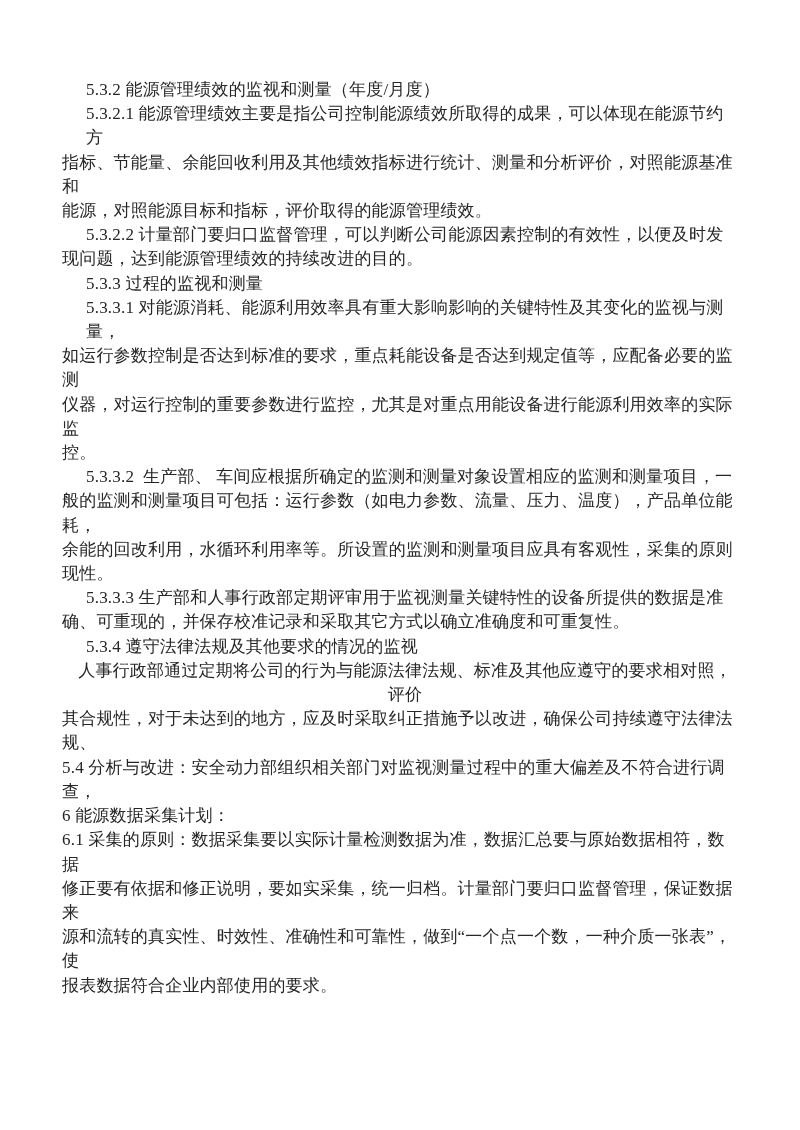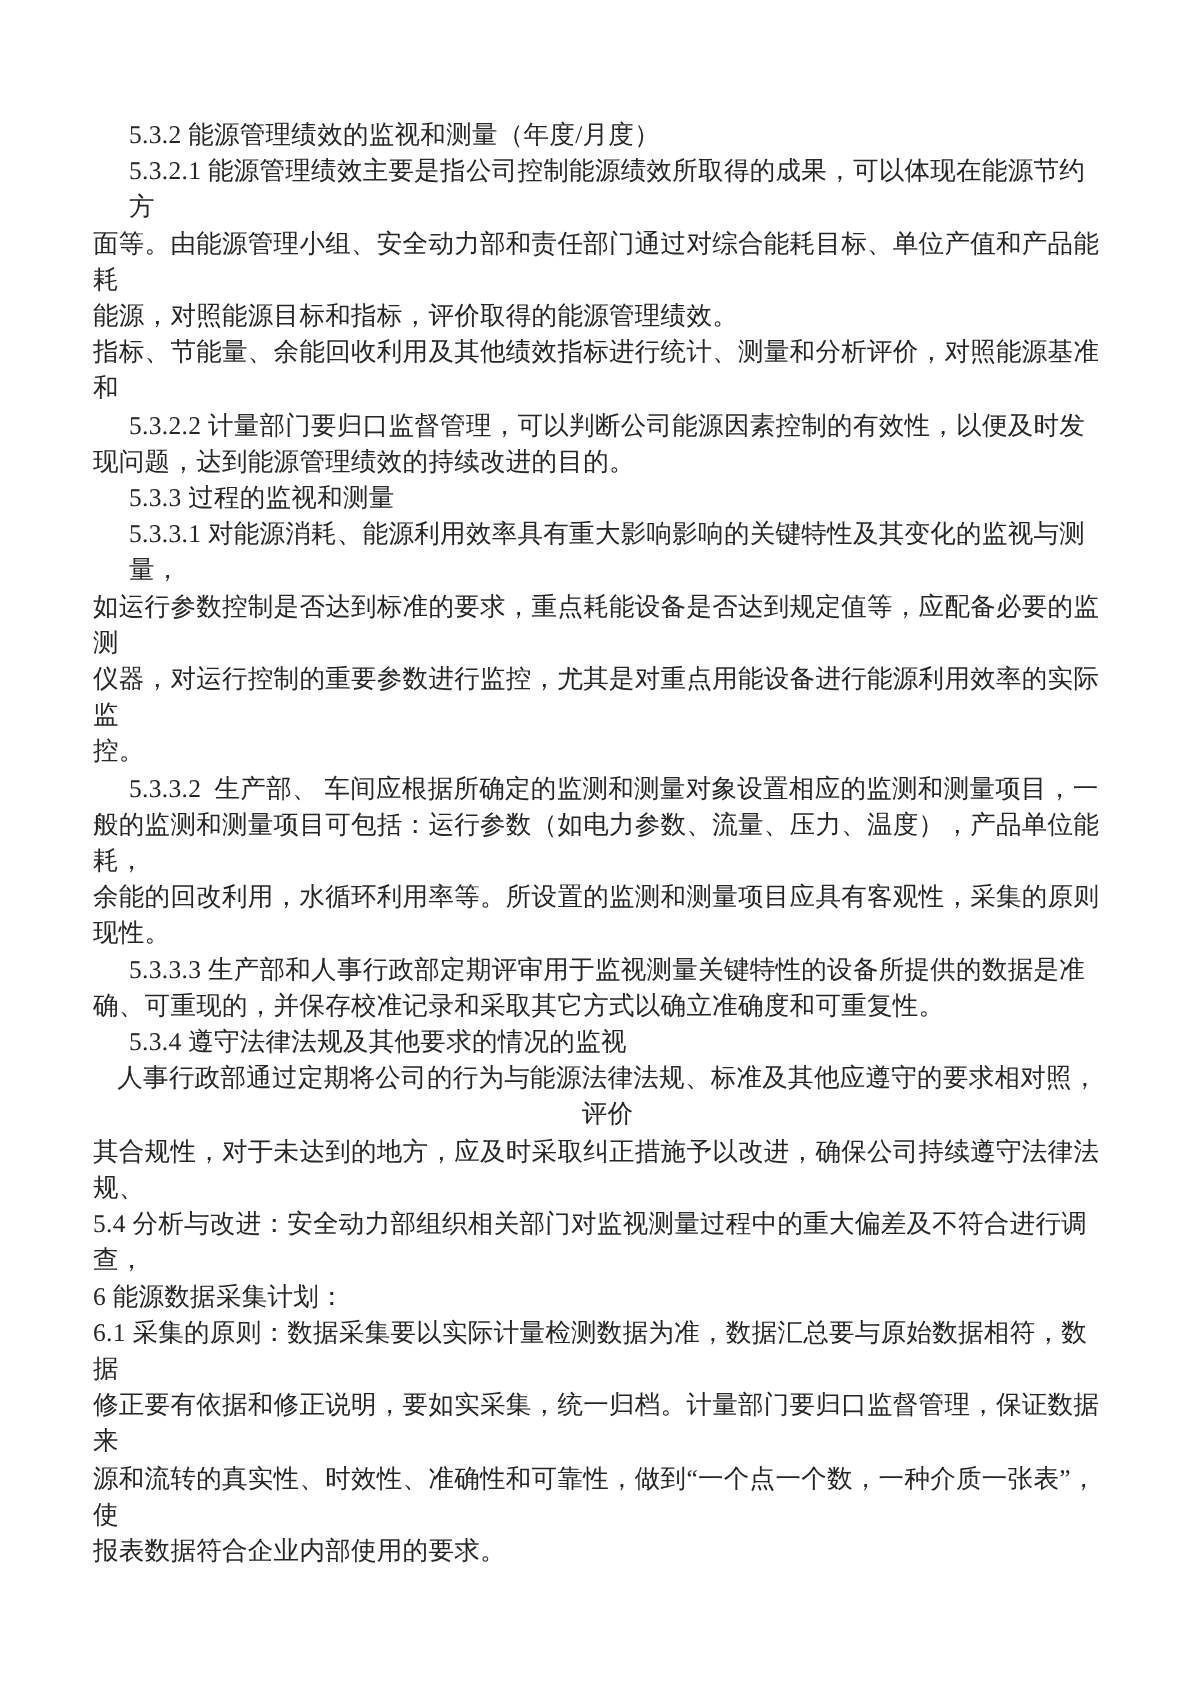--- a/index.html
+++ b/index.html
@@ -34,23 +34,22 @@
   .i1 { padding-left: 24px; }  
   .i3 { padding-left: 8px; text-align: center; }   
 </style>
 </head>
 <body>
 
 <div class="page">
   <div class="doc">
     <div class="ln i1">5.3.2 能源管理绩效的监视和测量（年度/月度）</div>
     <div class="ln i1">5.3.2.1 能源管理绩效主要是指公司控制能源绩效所取得的成果，可以体现在能源节约方</div>
-    <div class="ln i0">面等。由能源管理小组、安全动力部和责任部门通过对综合能耗目标、单位产值和产品能耗</div>
+    <div class="ln i0">指标、节能量、余能回收利用及其他绩效指标进行统计、测量和分析评价，对照能源基准和</div>
     <div class="ln i0">能源，对照能源目标和指标，评价取得的能源管理绩效。</div>
-    <div class="ln i0">指标、节能量、余能回收利用及其他绩效指标进行统计、测量和分析评价，对照能源基准和</div>
     <div class="ln i1">5.3.2.2 计量部门要归口监督管理，可以判断公司能源因素控制的有效性，以便及时发</div>
     <div class="ln i0">现问题，达到能源管理绩效的持续改进的目的。</div>
     <div class="ln i1">5.3.3 过程的监视和测量</div>
     <div class="ln i1">5.3.3.1 对能源消耗、能源利用效率具有重大影响影响的关键特性及其变化的监视与测量，</div>
     <div class="ln i0">如运行参数控制是否达到标准的要求，重点耗能设备是否达到规定值等，应配备必要的监测</div>
     <div class="ln i0">仪器，对运行控制的重要参数进行监控，尤其是对重点用能设备进行能源利用效率的实际监</div>
     <div class="ln i0">控。</div>
     <div class="ln i1">5.3.3.2  生产部、 车间应根据所确定的监测和测量对象设置相应的监测和测量项目，一</div>
     <div class="ln i0">般的监测和测量项目可包括：运行参数（如电力参数、流量、压力、温度），产品单位能耗，</div>
     <div class="ln i0">余能的回改利用，水循环利用率等。所设置的监测和测量项目应具有客观性，采集的原则</div>

